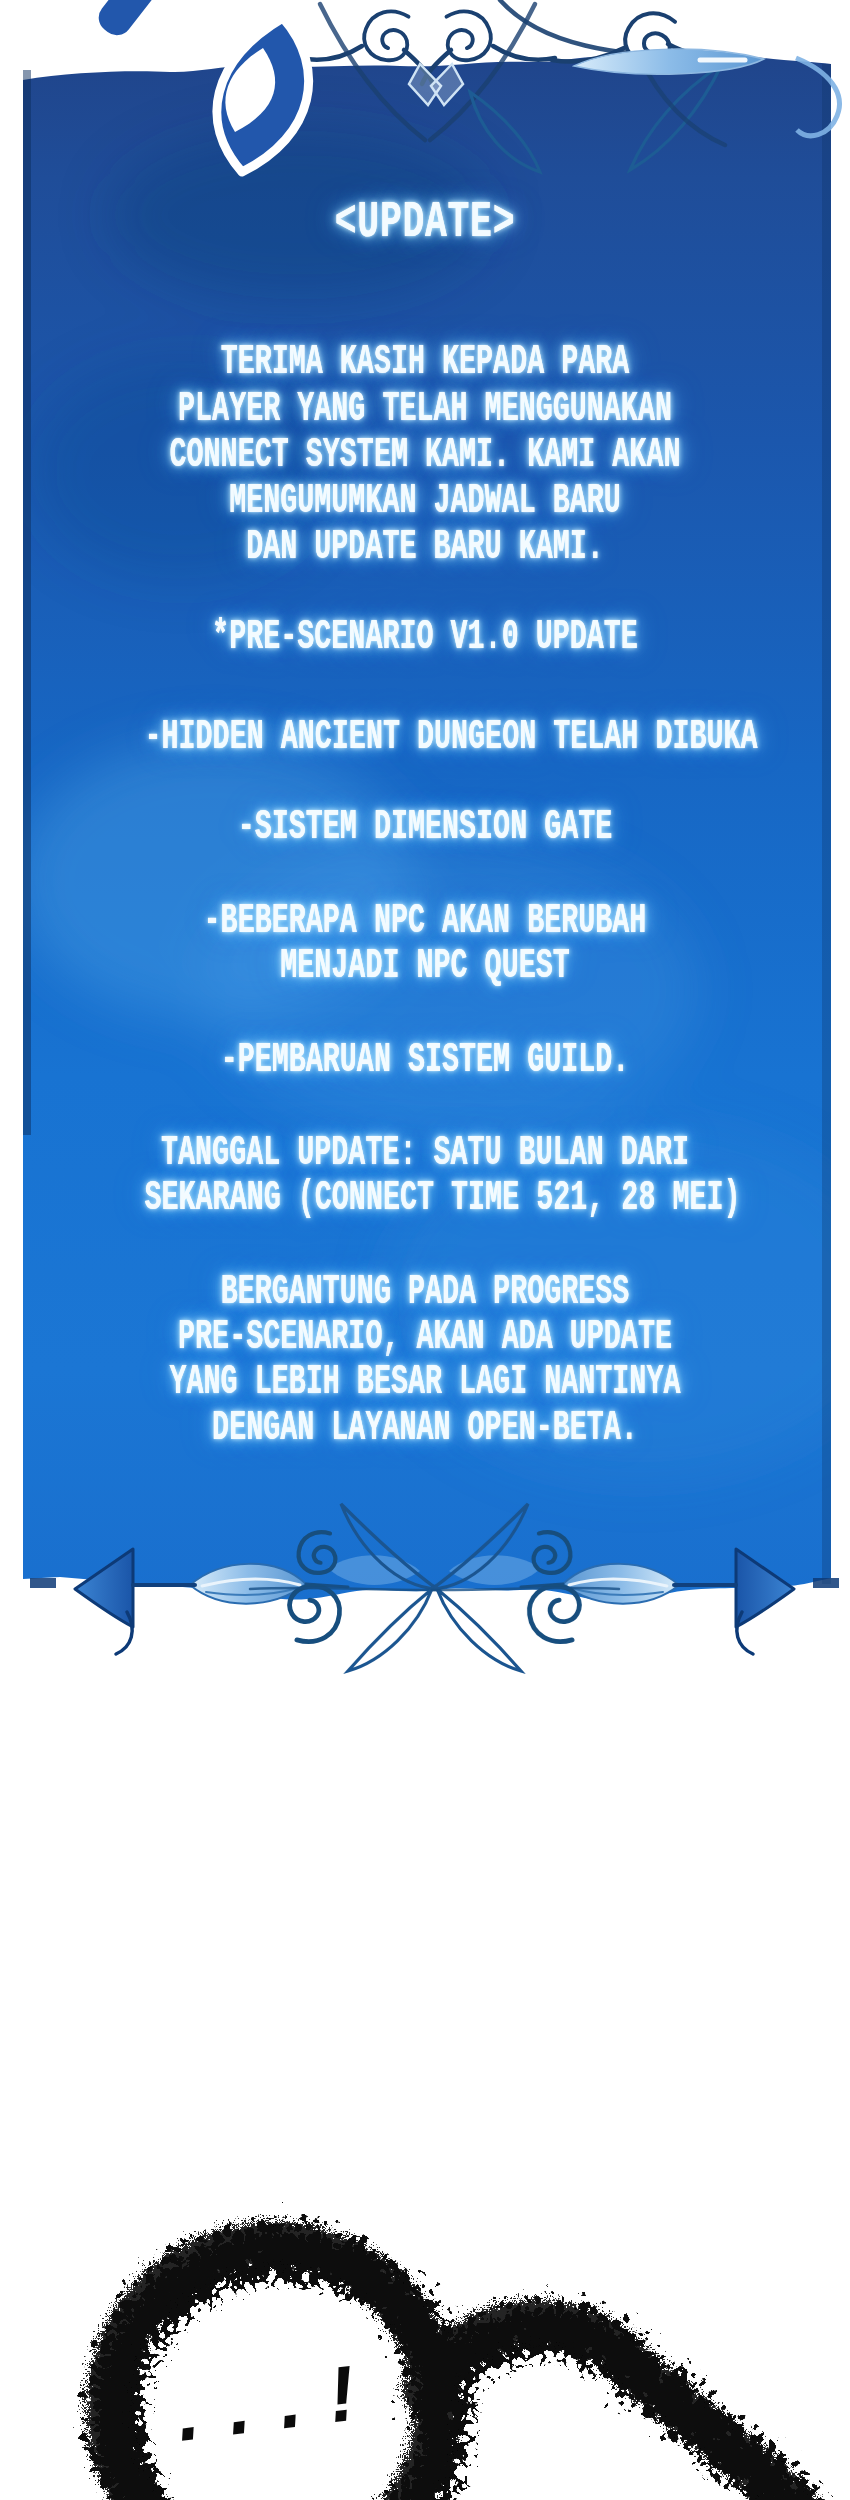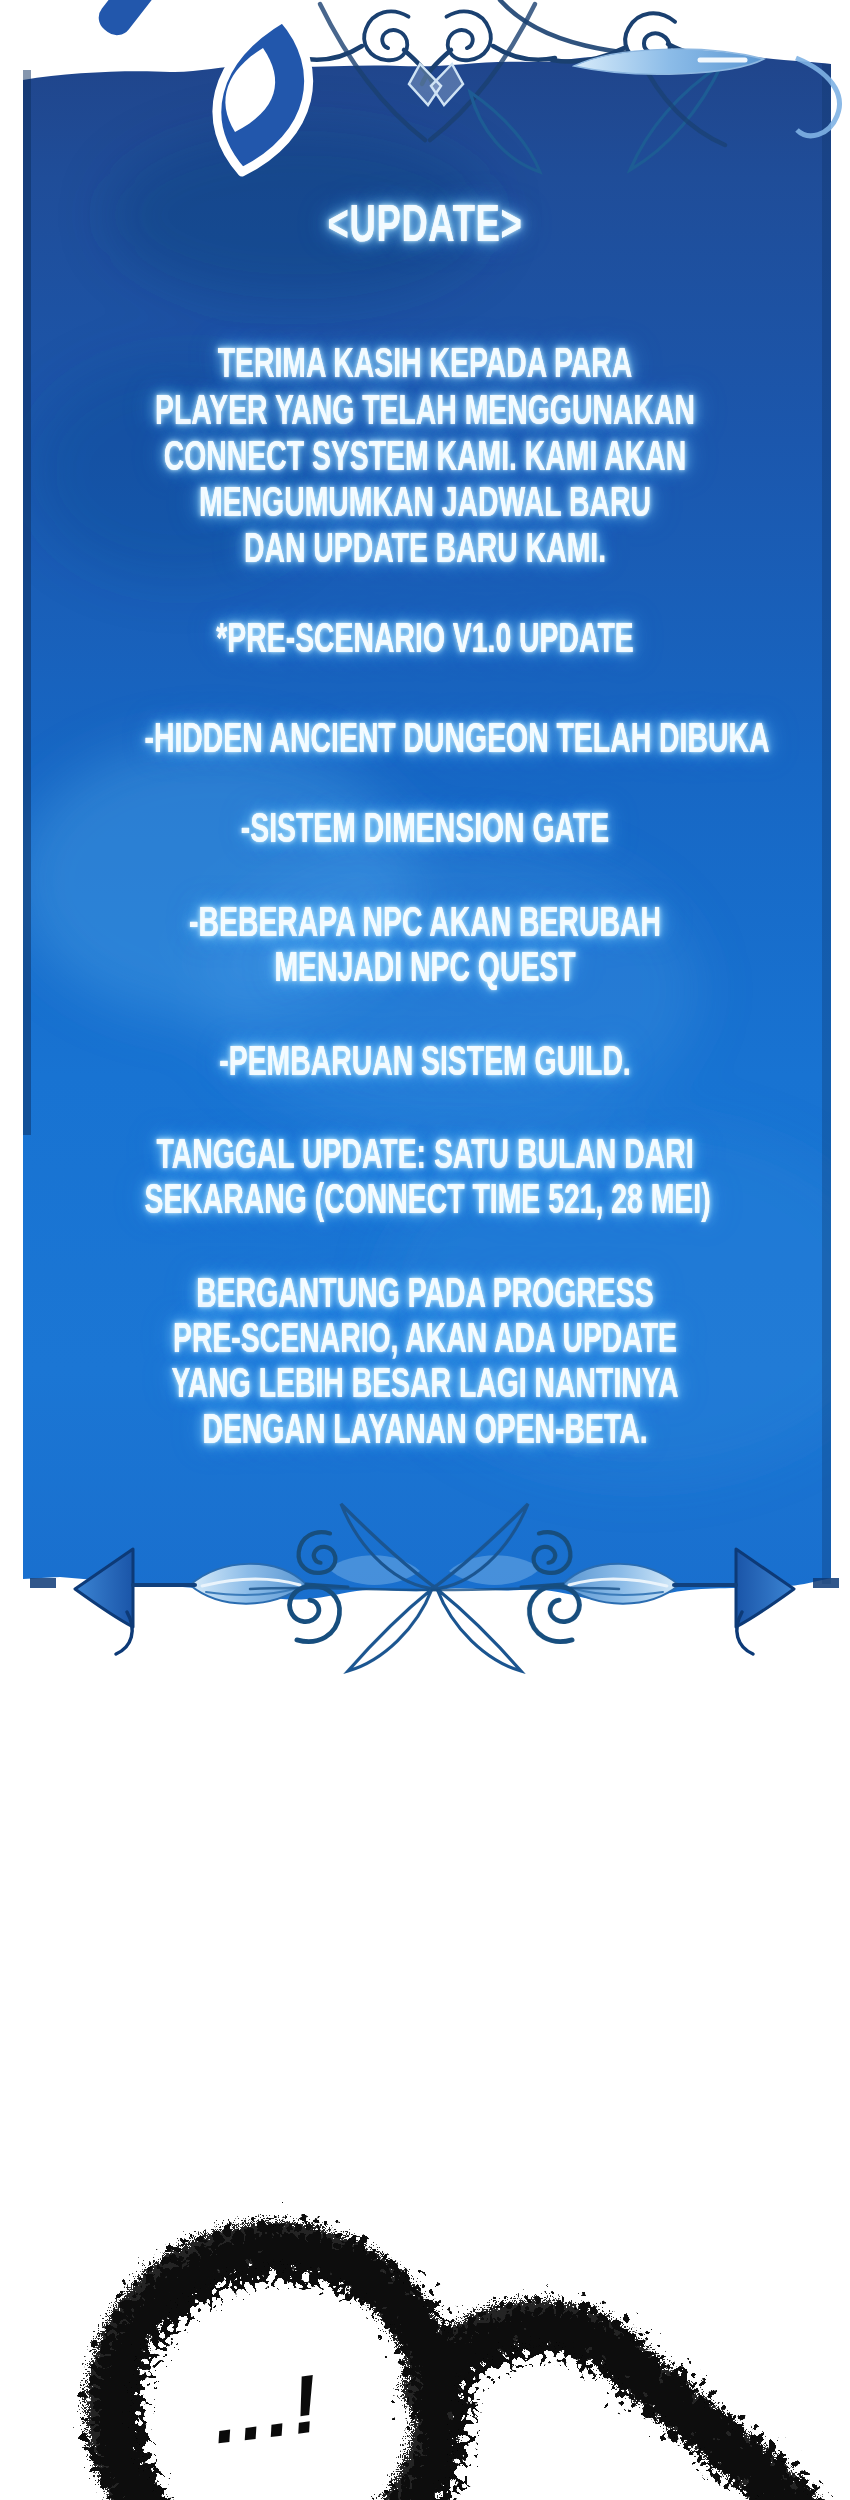--- a/index.html
+++ b/index.html
@@ -2,21 +2,21 @@
 <html><head>
 <meta charset="utf-8">
 <style>
   html,body{margin:0;padding:0;background:#e8e8e8;}
   .page{
     position:relative;
     width:850px;height:2500px;
     margin:0 auto;
     background:#ffffff;
     overflow:hidden;
-    font-family:Liberation Sans, sans-serif;
+    font-family:Liberation Mono, monospace;
   }
   .art{position:absolute;left:0;top:0;width:850px;height:2500px;display:block;}
   .textlayer{position:absolute;left:0;top:0;width:850px;height:2500px;pointer-events:none;}
   .pline,.ptitle{
     position:absolute;left:0;right:0;
     text-align:center;
     color:#f3fbff;
     font-weight:700;
     white-space:nowrap;
     text-shadow:

